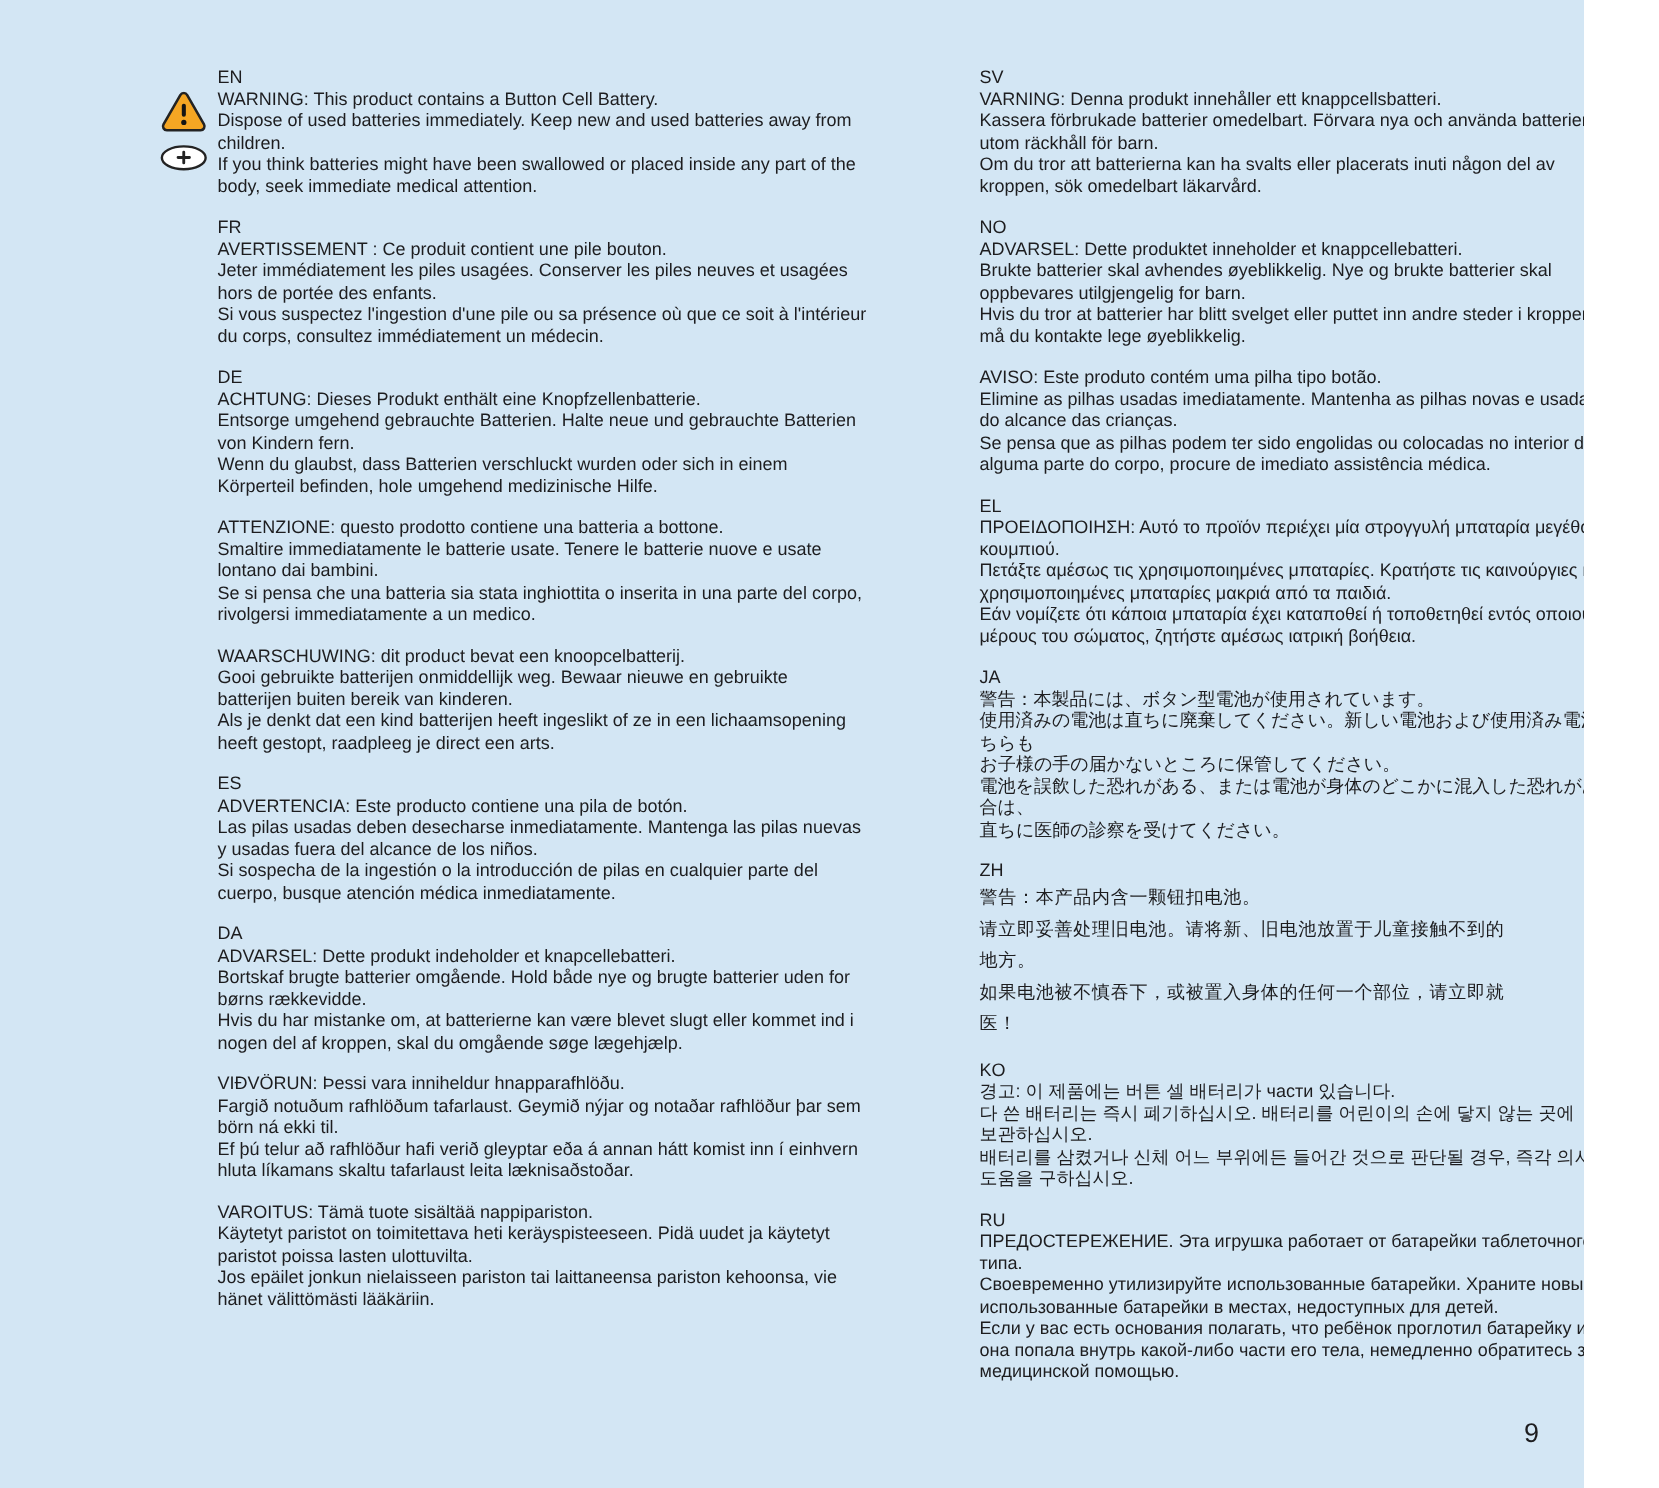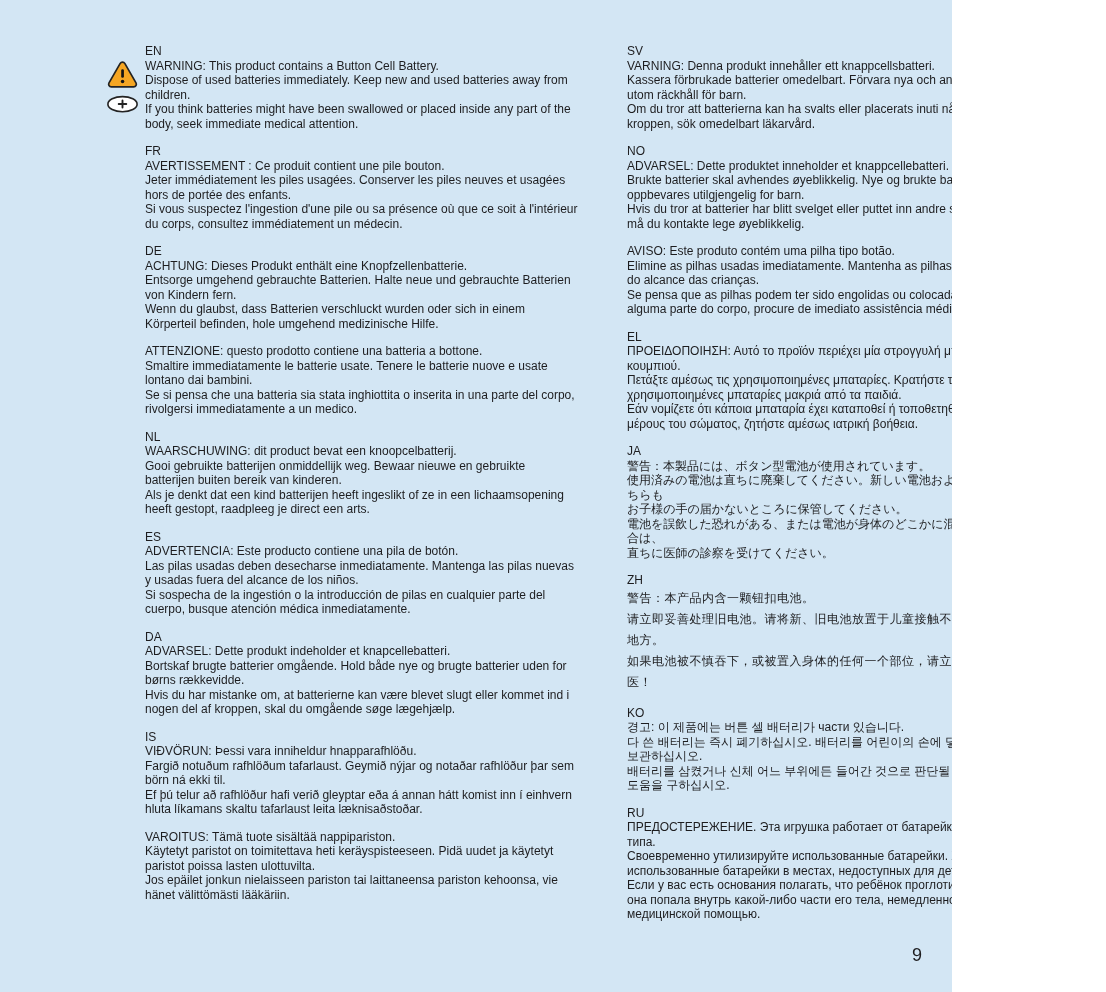--- a/index.html
+++ b/index.html
@@ -1,41 +1,40 @@
 <!DOCTYPE html>
 <html><head>
 <meta charset="utf-8">
 <style>
   html, body { margin: 0; padding: 0; }
   .page {
     position: relative;
-    width: 936px;
+    width: 1056px;
     height: 992px;
     background: #d3e6f4;
     font-family: "Liberation Sans", sans-serif;
     color: #1d1d1f;
     overflow: hidden;
-    padding-left: 16px;
   }
   .icon-stack {
     position: absolute;
     left: 105px;
     top: 61px;
     width: 34px;
     display: flex;
     flex-direction: column;
     align-items: center;
     gap: 2px;
   }
   .col {
     position: absolute;
     top: 44px;
   }
   .col-left  { left: 145px; width: 460px; }
-  .col-right { left: 627px; width: 448px; }
+  .col-right { left: 653px; width: 448px; }
   .lang-section {
     margin-bottom: 13px;
     font-size: 12px;
     line-height: 14.5px;
   }
   .lang-code { white-space: pre-line; }
   .lang-text { white-space: pre-line; }
   .lang-text.cjk-large {
     font-size: 12px;
     line-height: 21px;
@@ -97,21 +96,20 @@
 Körperteil befinden, hole umgehend medizinische Hilfe.</div>
     </section>
     <section class="lang-section">
       <div class="lang-text">ATTENZIONE: questo prodotto contiene una batteria a bottone.
 Smaltire immediatamente le batterie usate. Tenere le batterie nuove e usate
 lontano dai bambini.
 Se si pensa che una batteria sia stata inghiottita o inserita in una parte del corpo,
 rivolgersi immediatamente a un medico.</div>
     </section>
     <section class="lang-section">
-      <div class="lang-code">NL</div>
       <div class="lang-text">WAARSCHUWING: dit product bevat een knoopcelbatterij.
 Gooi gebruikte batterijen onmiddellijk weg. Bewaar nieuwe en gebruikte
 batterijen buiten bereik van kinderen.
 Als je denkt dat een kind batterijen heeft ingeslikt of ze in een lichaamsopening
 heeft gestopt, raadpleeg je direct een arts.</div>
     </section>
     <section class="lang-section">
       <div class="lang-code">ES</div>
       <div class="lang-text">ADVERTENCIA: Este producto contiene una pila de botón.
 Las pilas usadas deben desecharse inmediatamente. Mantenga las pilas nuevas
@@ -121,21 +119,20 @@
     </section>
     <section class="lang-section">
       <div class="lang-code">DA</div>
       <div class="lang-text">ADVARSEL: Dette produkt indeholder et knapcellebatteri.
 Bortskaf brugte batterier omgående. Hold både nye og brugte batterier uden for
 børns rækkevidde.
 Hvis du har mistanke om, at batterierne kan være blevet slugt eller kommet ind i
 nogen del af kroppen, skal du omgående søge lægehjælp.</div>
     </section>
     <section class="lang-section">
-      <div class="lang-code">IS</div>
       <div class="lang-text">VIÐVÖRUN: Þessi vara inniheldur hnapparafhlöðu.
 Fargið notuðum rafhlöðum tafarlaust. Geymið nýjar og notaðar rafhlöður þar sem
 börn ná ekki til.
 Ef þú telur að rafhlöður hafi verið gleyptar eða á annan hátt komist inn í einhvern
 hluta líkamans skaltu tafarlaust leita læknisaðstoðar.</div>
     </section>
     <section class="lang-section">
       <div class="lang-text">VAROITUS: Tämä tuote sisältää nappipariston.
 Käytetyt paristot on toimitettava heti keräyspisteeseen. Pidä uudet ja käytetyt
 paristot poissa lasten ulottuvilta.

